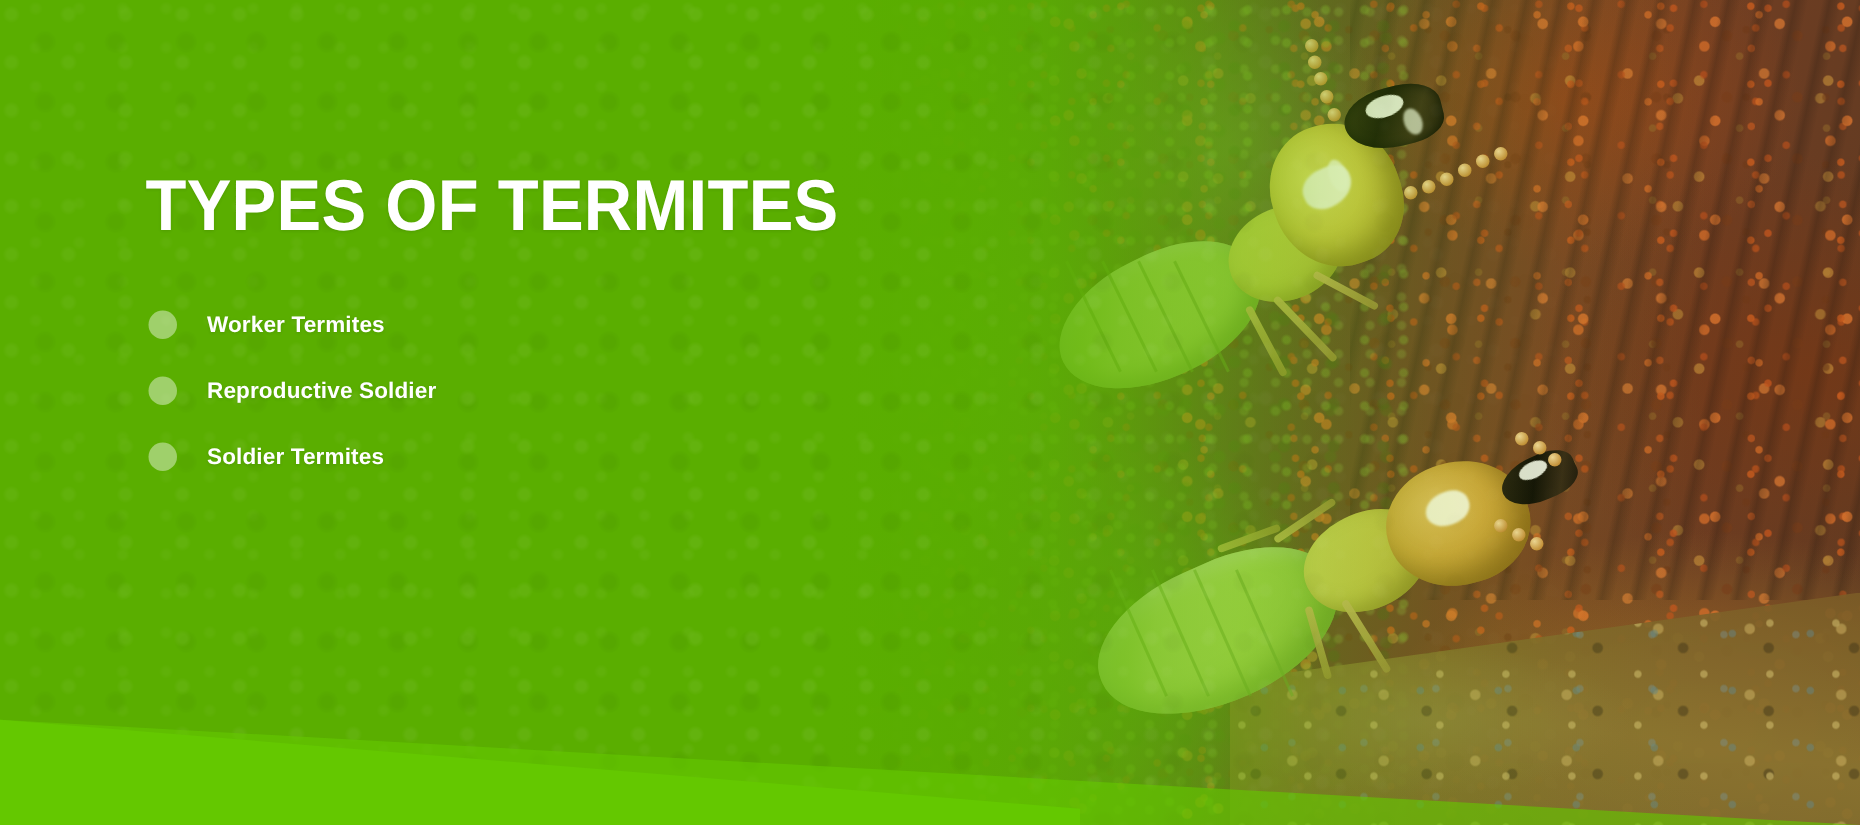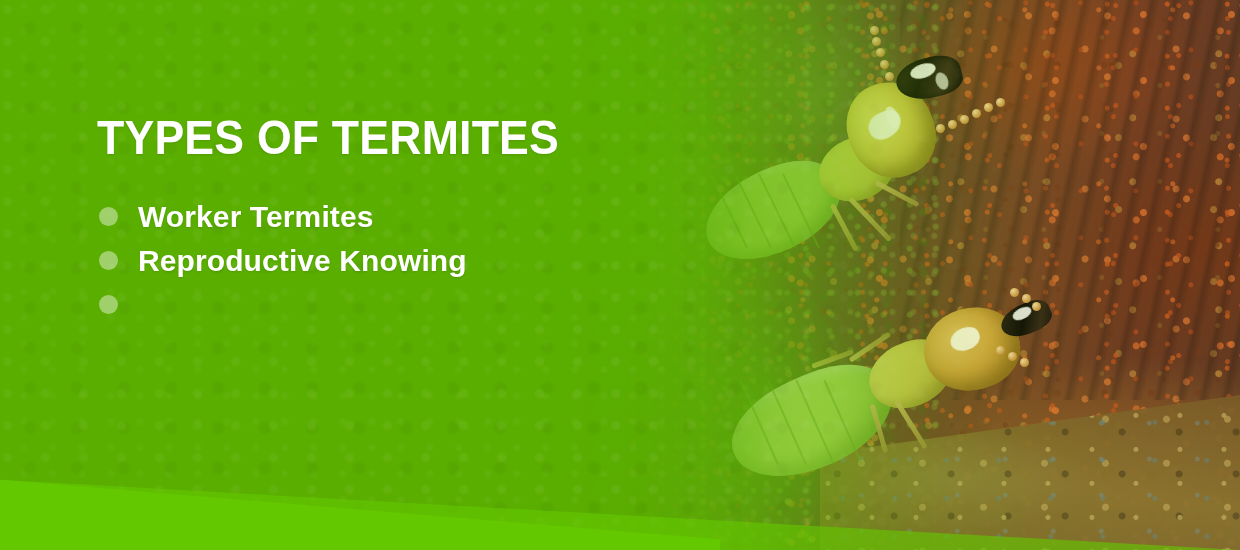--- a/index.html
+++ b/index.html
@@ -361,21 +361,21 @@
     width: 19px;
     height: 19px;
     border-radius: 50%;
     background: rgba(255,255,255,.42);
     flex: 0 0 auto;
     margin-right: 20px;
     margin-left: 2px;
   }
   .bullet-label {
     color: #ffffff;
-    font-size: 30px;
+    font-size: 15px;
     font-weight: 600;
     letter-spacing: .1px;
     text-shadow: 0 1px 2px rgba(40,80,0,.18);
   }
 </style>
 </head>
 <body>
 
 <div id="banner">
 
@@ -454,21 +454,22 @@
 
   <div class="content">
     <h1 class="headline">TYPES OF TERMITES</h1>
     <ul class="bullet-list">
       <li class="bullet-item">
         <span class="bullet-dot"></span>
         <span class="bullet-label">Worker Termites</span>
       </li>
       <li class="bullet-item">
         <span class="bullet-dot"></span>
-        <span class="bullet-label">Reproductive Knowing</span>
+        <span class="bullet-label">Reproductive Soldier</span>
       </li>
       <li class="bullet-item">
         <span class="bullet-dot"></span>
+        <span class="bullet-label">Soldier Termites</span>
       </li>
     </ul>
   </div>
 
 </div>
 
 </body></html>

